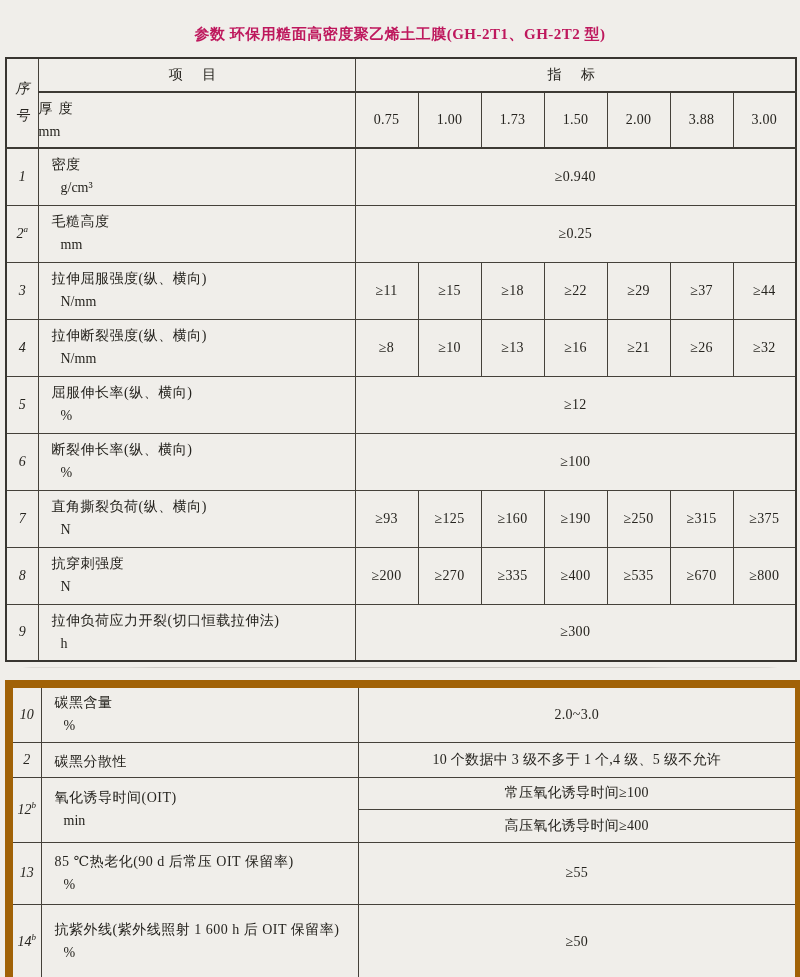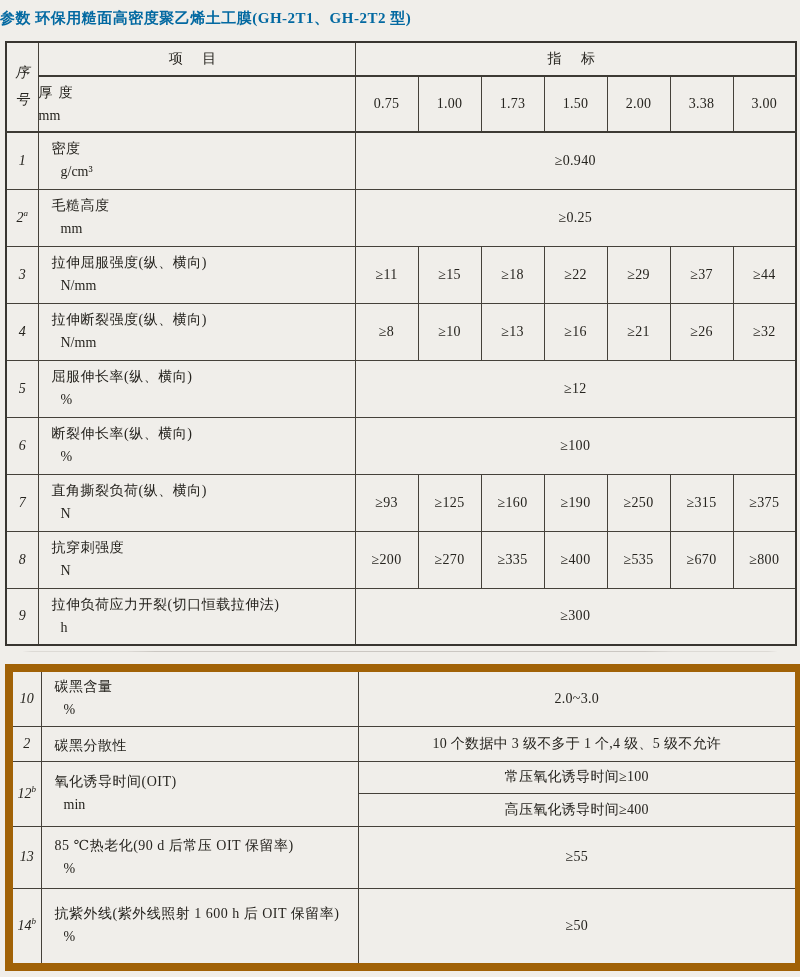--- a/index.html
+++ b/index.html
@@ -5,26 +5,26 @@
   html,body{margin:0;padding:0;}
   body{
     width:800px;height:977px;
     background:linear-gradient(180deg,#f2f0ec 0%,#efedе8 40%,#f0eee9 100%);
     background-color:#f0eeea;
     font-family:"Liberation Serif","DejaVu Serif",serif;
     color:#26241f;
     overflow:hidden;
   }
   .title{
-    text-align:left;
+    text-align:center;
     font-weight:bold;
     font-size:15px;
-    padding-top:9px;
+    padding-top:25px;
     letter-spacing:.5px;
-    color:#0369a1;
+    color:#be185d;
   }
   table{
     border-collapse:collapse;
     table-layout:fixed;
     width:790px;
     margin-left:5px;
     background:transparent;
   }
   .tblA{margin-top:13px;}
   .tblB{margin-top:12px;}
@@ -121,21 +121,21 @@
     <tr class="h56 hdr2">
       <th class="center2">
         <div class="iname">厚度</div>
         <div class="iunit">mm</div>
       </th>
       <th class="val">0.75</th>
       <th class="val">1.00</th>
       <th class="val">1.73</th>
       <th class="val">1.50</th>
       <th class="val">2.00</th>
-      <th class="val">3.38</th>
+      <th class="val">3.88</th>
       <th class="val">3.00</th>
     </tr>
   </thead>
   <tbody>
     <tr class="h57">
       <td class="seq"><span>1</span><sup></sup></td>
       <td class="item">
         <div class="iname">密度</div>
         <div class="iunit">g/cm³</div>
       </td>

